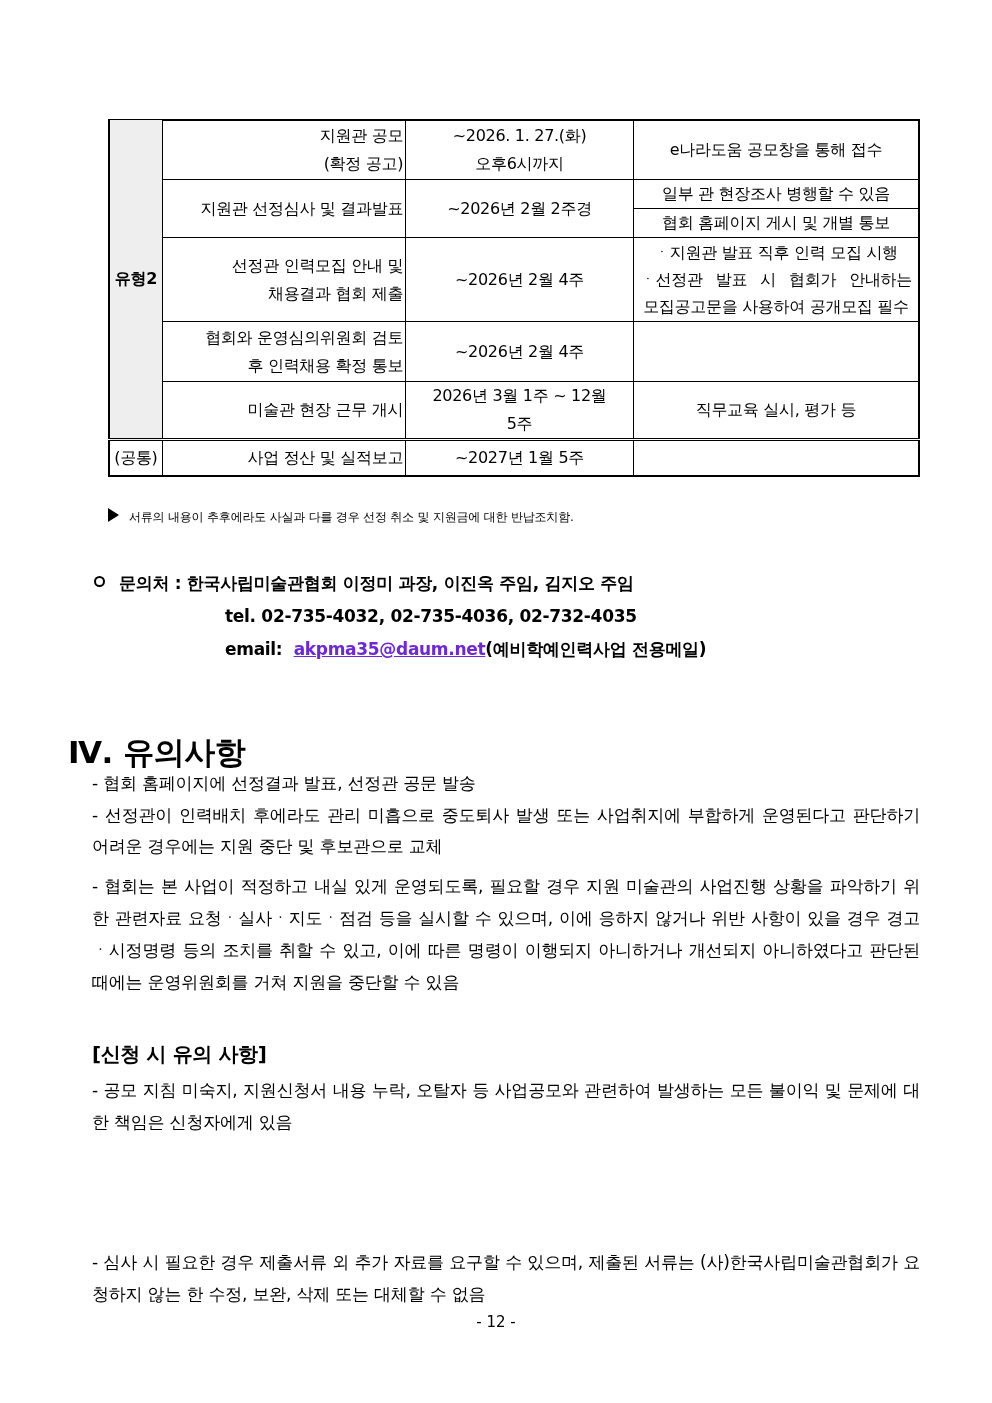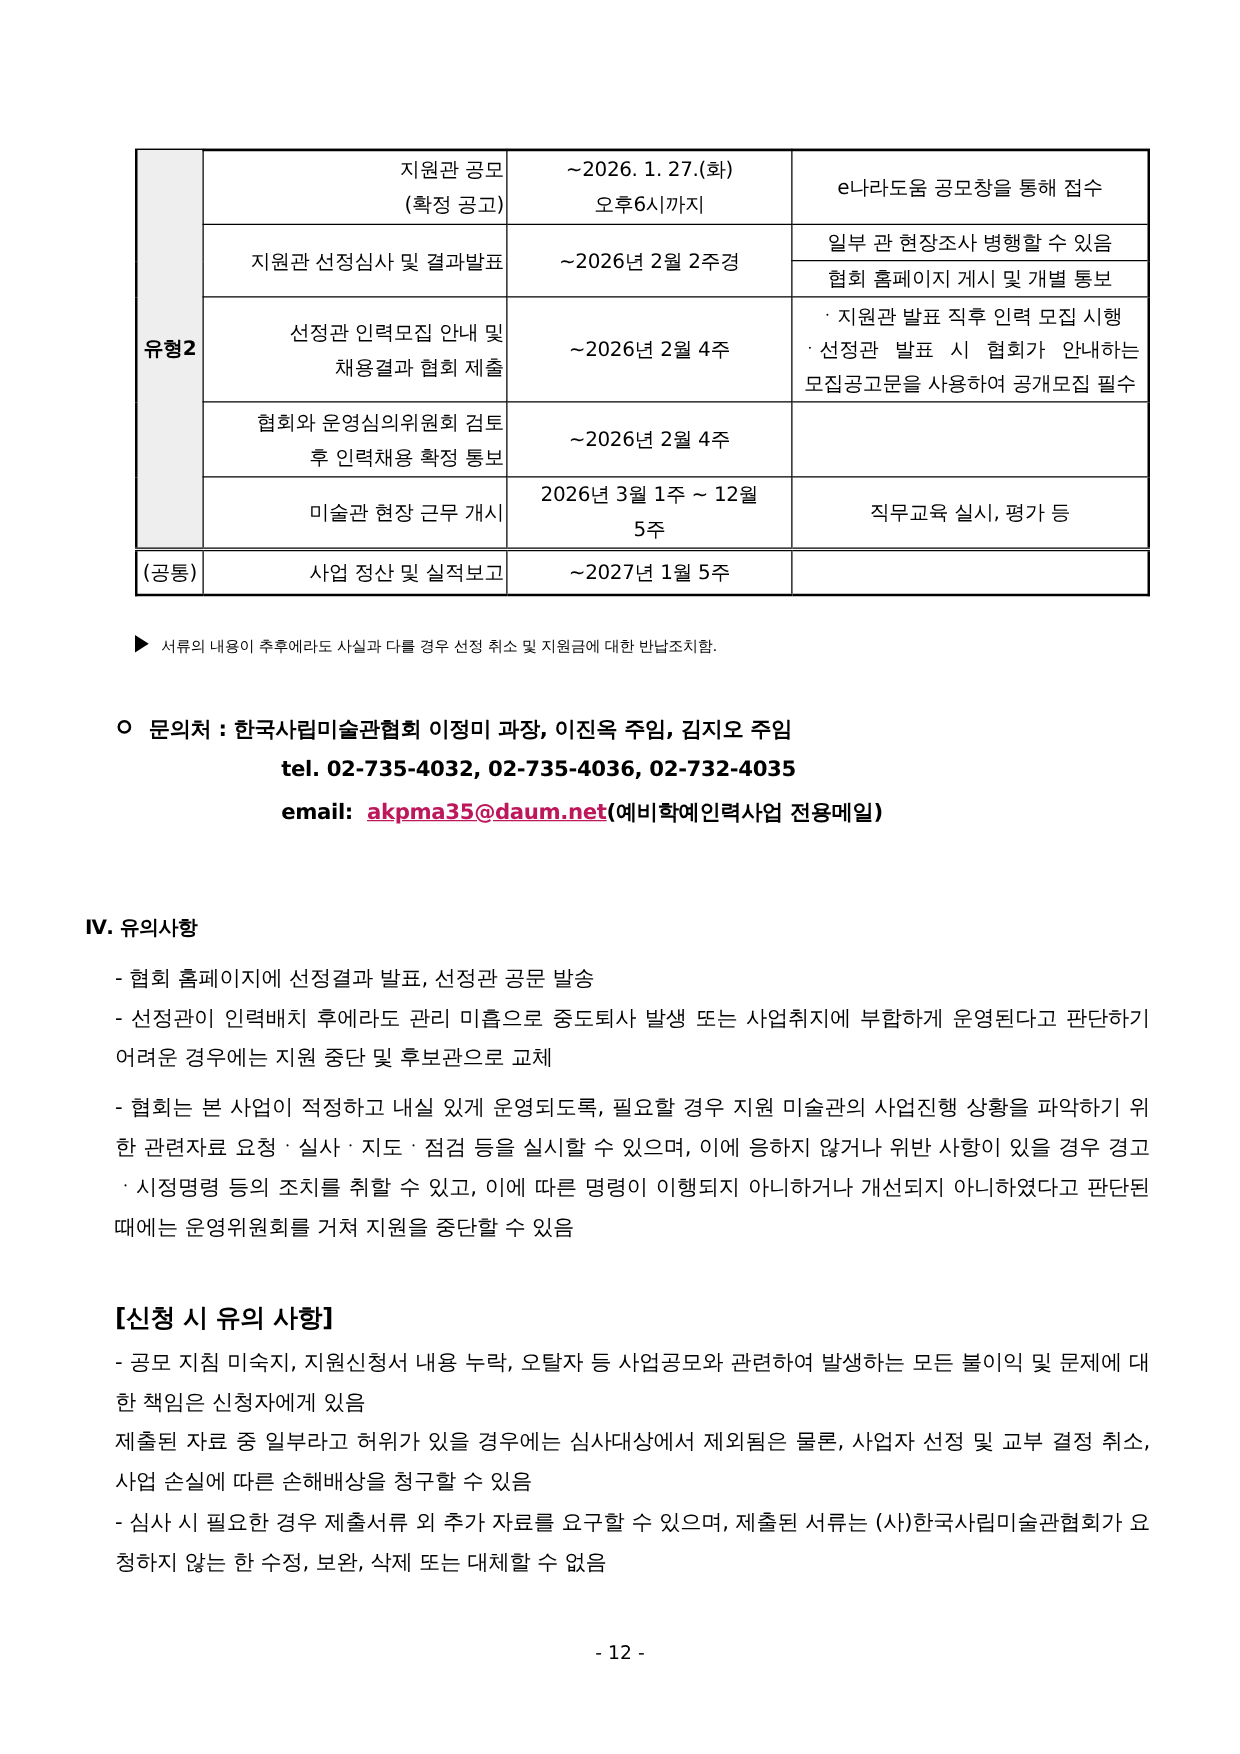--- a/index.html
+++ b/index.html
@@ -17,23 +17,23 @@
   .sched tr.common td { border-top:3px double #000; border-bottom:2px solid #000; }
   .sched .common-label { width:48px; border-left:2px solid #000; font-weight:normal; }
   .sched .justify { text-align:justify; text-align-last:justify; padding:0 4px; }
 
   .notice { position:absolute; left:108px; top:508px; font-size:12px; letter-spacing:-0.2px; }
   .tri { display:inline-block; width:0; height:0; border-top:7px solid transparent; border-bottom:7px solid transparent; border-left:11px solid #000; margin-right:10px; vertical-align:-1px; }
 
   .contact { position:absolute; left:94px; top:572px; font-size:17px; font-weight:bold; letter-spacing:-0.3px; }
   .contact .bullet { display:inline-block; width:7px; height:7px; border:2px solid #000; border-radius:50%; margin-right:14px; vertical-align:2px; }
   .contact-line { position:absolute; left:192px; font-size:17px; font-weight:bold; letter-spacing:-0.3px;margin-left:33px; }
-  .contact-line a { color:#be185d; text-decoration:underline; font-weight:bold; }
+  .contact-line a { color:#6d28d9; text-decoration:underline; font-weight:bold; }
 
-  .section-title { position:absolute; left:68px; top:732px; font-size:16px; font-weight:bold; letter-spacing:-0.5px; }
+  .section-title { position:absolute; left:68px; top:732px; font-size:31px; font-weight:bold; letter-spacing:-0.5px; }
   .para { position:absolute; left:92px; width:828px; font-size:17px; line-height:31px; letter-spacing:-0.2px; text-align:justify; }
   .sub-title { position:absolute; left:92px; top:1041px; font-size:20px; font-weight:bold; letter-spacing:-0.4px; }
   .pageno { position:absolute; left:0; width:992px; top:1313px; text-align:center; font-size:15px; }
 </style>
 </head>
 <body>
 
 <div class="page">
 
   <div class="topline"></div>
@@ -109,17 +109,16 @@
     <a href="#">akpma35@daum.net</a><span>(예비학예인력사업 전용메일)</span>
   </div>
 
   <div class="section-title">Ⅳ. 유의사항</div>
   <div class="para" style="top:768px">- 협회 홈페이지에 선정결과 발표, 선정관 공문 발송</div>
   <div class="para" style="top:800px">- 선정관이 인력배치 후에라도 관리 미흡으로 중도퇴사 발생 또는 사업취지에 부합하게 운영된다고 판단하기 어려운 경우에는 지원 중단 및 후보관으로 교체</div>
   <div class="para" style="top:870px; line-height:32px">- 협회는 본 사업이 적정하고 내실 있게 운영되도록, 필요할 경우 지원 미술관의 사업진행 상황을 파악하기 위한 관련자료 요청ㆍ실사ㆍ지도ㆍ점검 등을 실시할 수 있으며, 이에 응하지 않거나 위반 사항이 있을 경우 경고ㆍ시정명령 등의 조치를 취할 수 있고, 이에 따른 명령이 이행되지 아니하거나 개선되지 아니하였다고 판단된 때에는 운영위원회를 거쳐 지원을 중단할 수 있음</div>
 
   <div class="sub-title">[신청 시 유의 사항]</div>
   <div class="para" style="top:1074px; line-height:32px">- 공모 지침 미숙지, 지원신청서 내용 누락, 오탈자 등 사업공모와 관련하여 발생하는 모든 불이익 및 문제에 대한 책임은 신청자에게 있음</div>
-  <div class="para" style="top:1137px; line-height:32px">제출된 자료 중 일부라고 허위가 있을 경우에는 심사대상에서 제외됨은 물론, 사업자 선정 및 교부 결정 취소, 사업 손실에 따른 손해배상을 청구할 수 있음</div>
-  <div class="para" style="top:1202px; line-height:32px">- 심사 시 필요한 경우 제출서류 외 추가 자료를 요구할 수 있으며, 제출된 서류는 (사)한국사립미술관협회가 요청하지 않는 한 수정, 보완, 삭제 또는 대체할 수 없음</div>
+  <div class="para" style="top:1246px; line-height:32px">- 심사 시 필요한 경우 제출서류 외 추가 자료를 요구할 수 있으며, 제출된 서류는 (사)한국사립미술관협회가 요청하지 않는 한 수정, 보완, 삭제 또는 대체할 수 없음</div>
 
   <div class="pageno">- 12 -</div>
 </div>
 
 </body></html>

